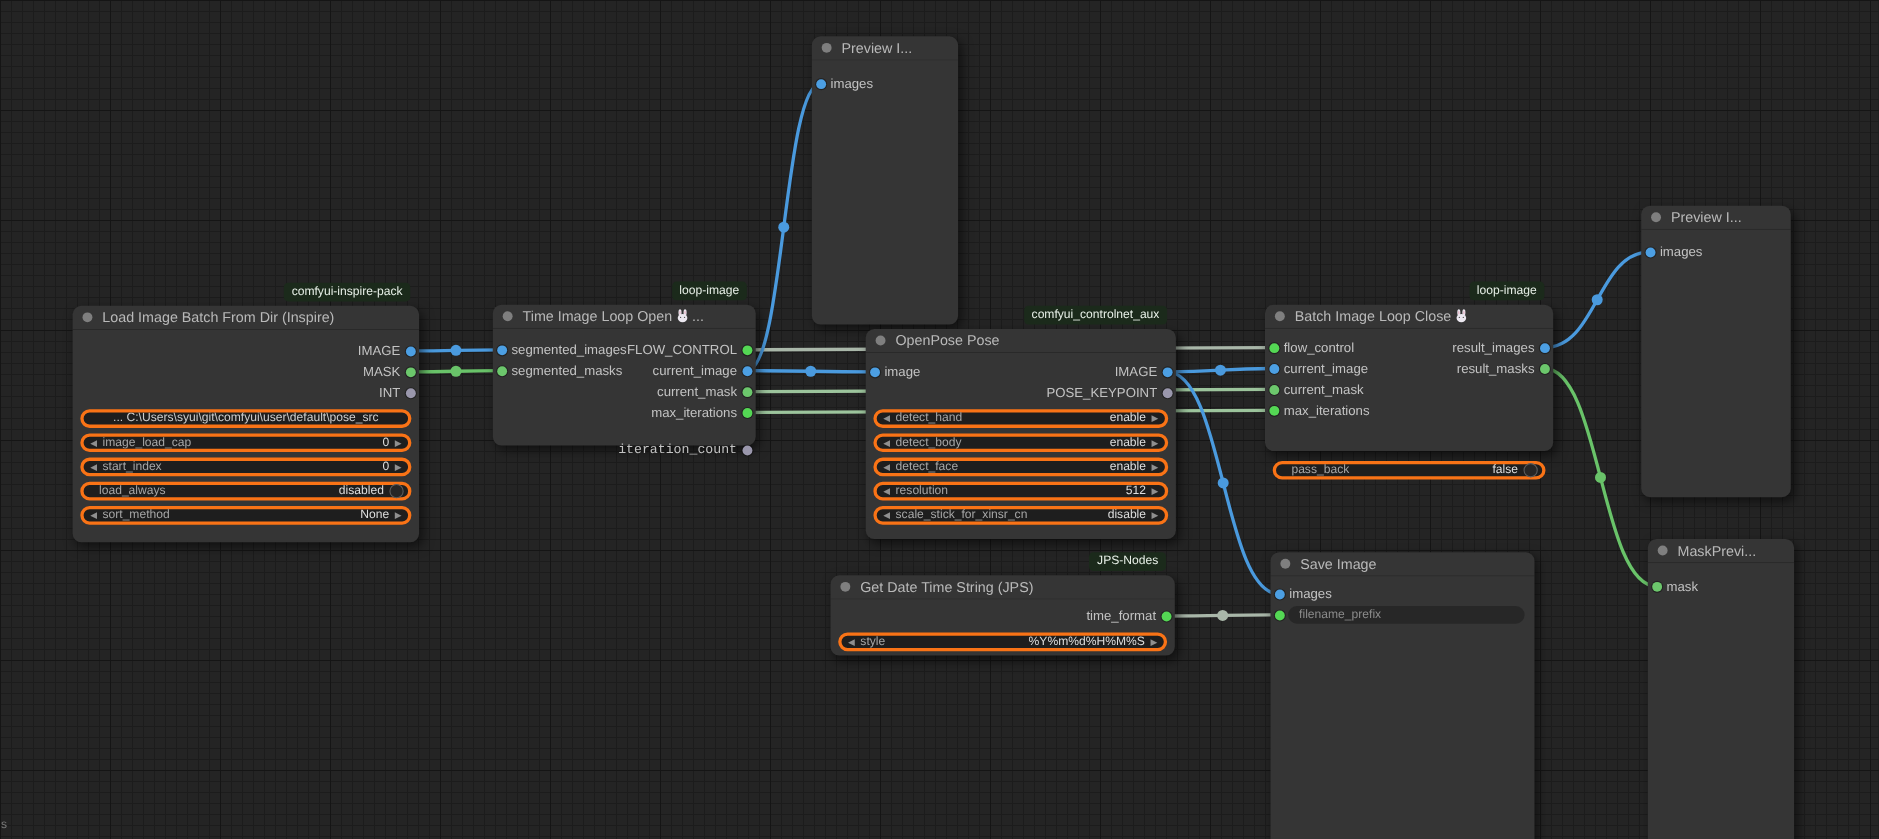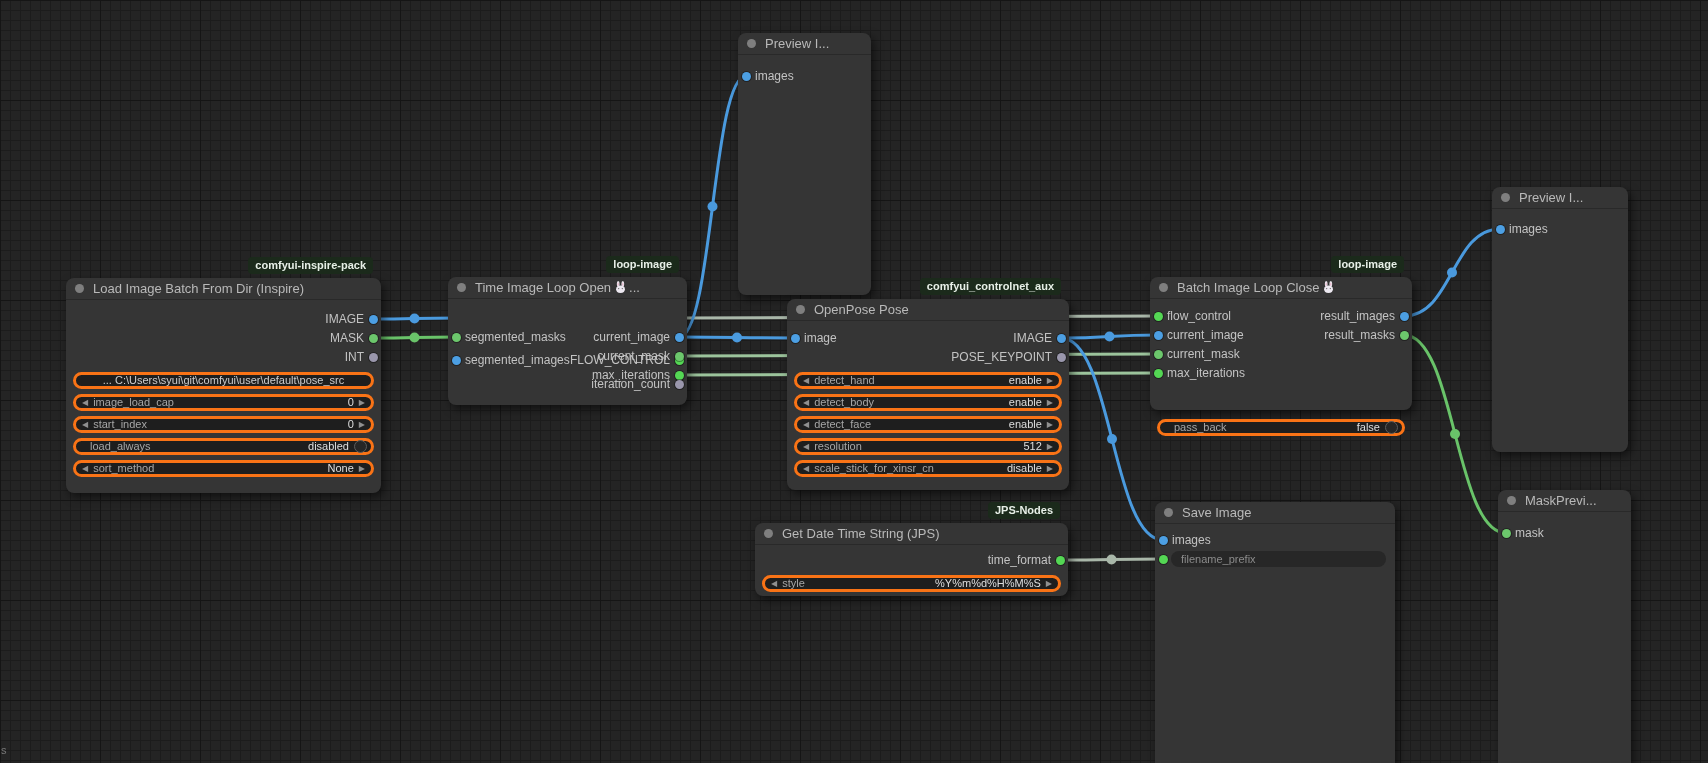--- a/index.html
+++ b/index.html
@@ -16,21 +16,21 @@
   }
   #wires{position:absolute;left:0;top:0;z-index:0;}
   .node{position:absolute;background:#353535;border-radius:8px;
         box-shadow:3px 4px 10px rgba(0,0,0,.55);z-index:1;}
   .node-title{position:absolute;left:0;right:0;top:0;height:22px;display:flex;align-items:center;
         padding-left:9px;color:#b9b9b9;font-size:13px;white-space:nowrap;overflow:hidden;
         border-bottom:1px solid rgba(0,0,0,.22);border-radius:8px 8px 0 0;box-sizing:border-box;}
   .collapse-dot{width:9px;height:9px;border-radius:50%;background:#7f7f7f;margin-right:9px;flex:none;}
   .title-emoji{margin:0 2px 0 3px;flex:none;}
   .badge{position:absolute;top:-21px;right:8px;height:17px;line-height:17px;padding:0 7px;
-        background:#1b2a1b;color:#e7efe7;font-size:11px;font-weight:bold;border-radius:4px;white-space:nowrap;}
+        background:#1b2a1b;color:#e7efe7;font-size:11px;font-weight:normal;border-radius:4px;white-space:nowrap;}
   .row{position:absolute;left:0;right:0;height:19px;}
   .port{position:absolute;width:9px;height:9px;border-radius:50%;top:50%;margin-top:-4.5px;
         box-shadow:0 0 0 1px rgba(0,0,0,.35);}
   .port.in{left:3.5px;} .port.out{right:3.5px;}
   .slot-label{position:absolute;top:0;line-height:19px;font-size:12px;color:#c3c3c3;white-space:nowrap;}
   .slot-label.in{left:17px;} .slot-label.out{right:17px;}
   .widget{position:absolute;left:7px;right:7px;height:17px;background:#1e1e1e;border:3px solid #f97316;
         border-radius:9px;display:flex;align-items:center;font-size:11px;color:#aaa;
         box-sizing:border-box;padding:0 6px;white-space:nowrap;}
   .widget .arrow{color:#8f8f8f;font-size:8px;flex:none;line-height:15px;}
@@ -128,41 +128,41 @@
           <ellipse cx="8.8" cy="3" rx="1.4" ry="2.9" fill="#ece8f0"></ellipse>
           <ellipse cx="4.2" cy="3.2" rx="0.6" ry="1.8" fill="#e8b6c8"></ellipse>
           <ellipse cx="8.8" cy="3.2" rx="0.6" ry="1.8" fill="#e8b6c8"></ellipse>
           <ellipse cx="6.5" cy="8.2" rx="4.4" ry="3.7" fill="#ece8f0"></ellipse>
           <circle cx="4.7" cy="7.6" r="0.6" fill="#555"></circle>
           <circle cx="8.3" cy="7.6" r="0.6" fill="#555"></circle>
         </svg>
         <span>...</span>
       </div>
       <div class="badge">loop-image</div>
-      <div class="row" style="top: 31.5px; margin-top: 42px;">
+      <div class="row" style="top: 31.5px;">
         <span class="port in" style="background: rgb(76, 159, 227);"></span>
         <span class="slot-label in">segmented_images</span>
         <span class="port out" style="background: rgb(84, 215, 84);"></span>
         <span class="slot-label out">FLOW_CONTROL</span>
       </div>
       <div class="row" style="top: 50.5px;">
         <span class="port in" style="background: rgb(108, 199, 108);"></span>
         <span class="slot-label in">segmented_masks</span>
         <span class="port out" style="background: rgb(76, 159, 227);"></span>
         <span class="slot-label out">current_image</span>
       </div>
       <div class="row" style="top: 69.5px;">
         <span class="port out" style="background: rgb(108, 199, 108);"></span>
         <span class="slot-label out">current_mask</span>
       </div>
       <div class="row" style="top: 88.5px;">
         <span class="port out" style="background: rgb(84, 215, 84);"></span>
         <span class="slot-label out">max_iterations</span>
       </div>
-      <div class="row" style="top: 98px;">
+      <div class="row" style="top: 123px; font-family: Liberation Mono, monospace;">
         <span class="port out" style="background: rgb(154, 151, 172);"></span>
         <span class="slot-label out">iteration_count</span>
       </div>
     </div>
     <div class="node" style="left: 738px; top: 33px; width: 133px; height: 262px;">
       <div class="node-title">
         <span class="collapse-dot"></span>
         <span>Preview I...</span>
       </div>
       <div class="row" style="top: 33.5px;">

